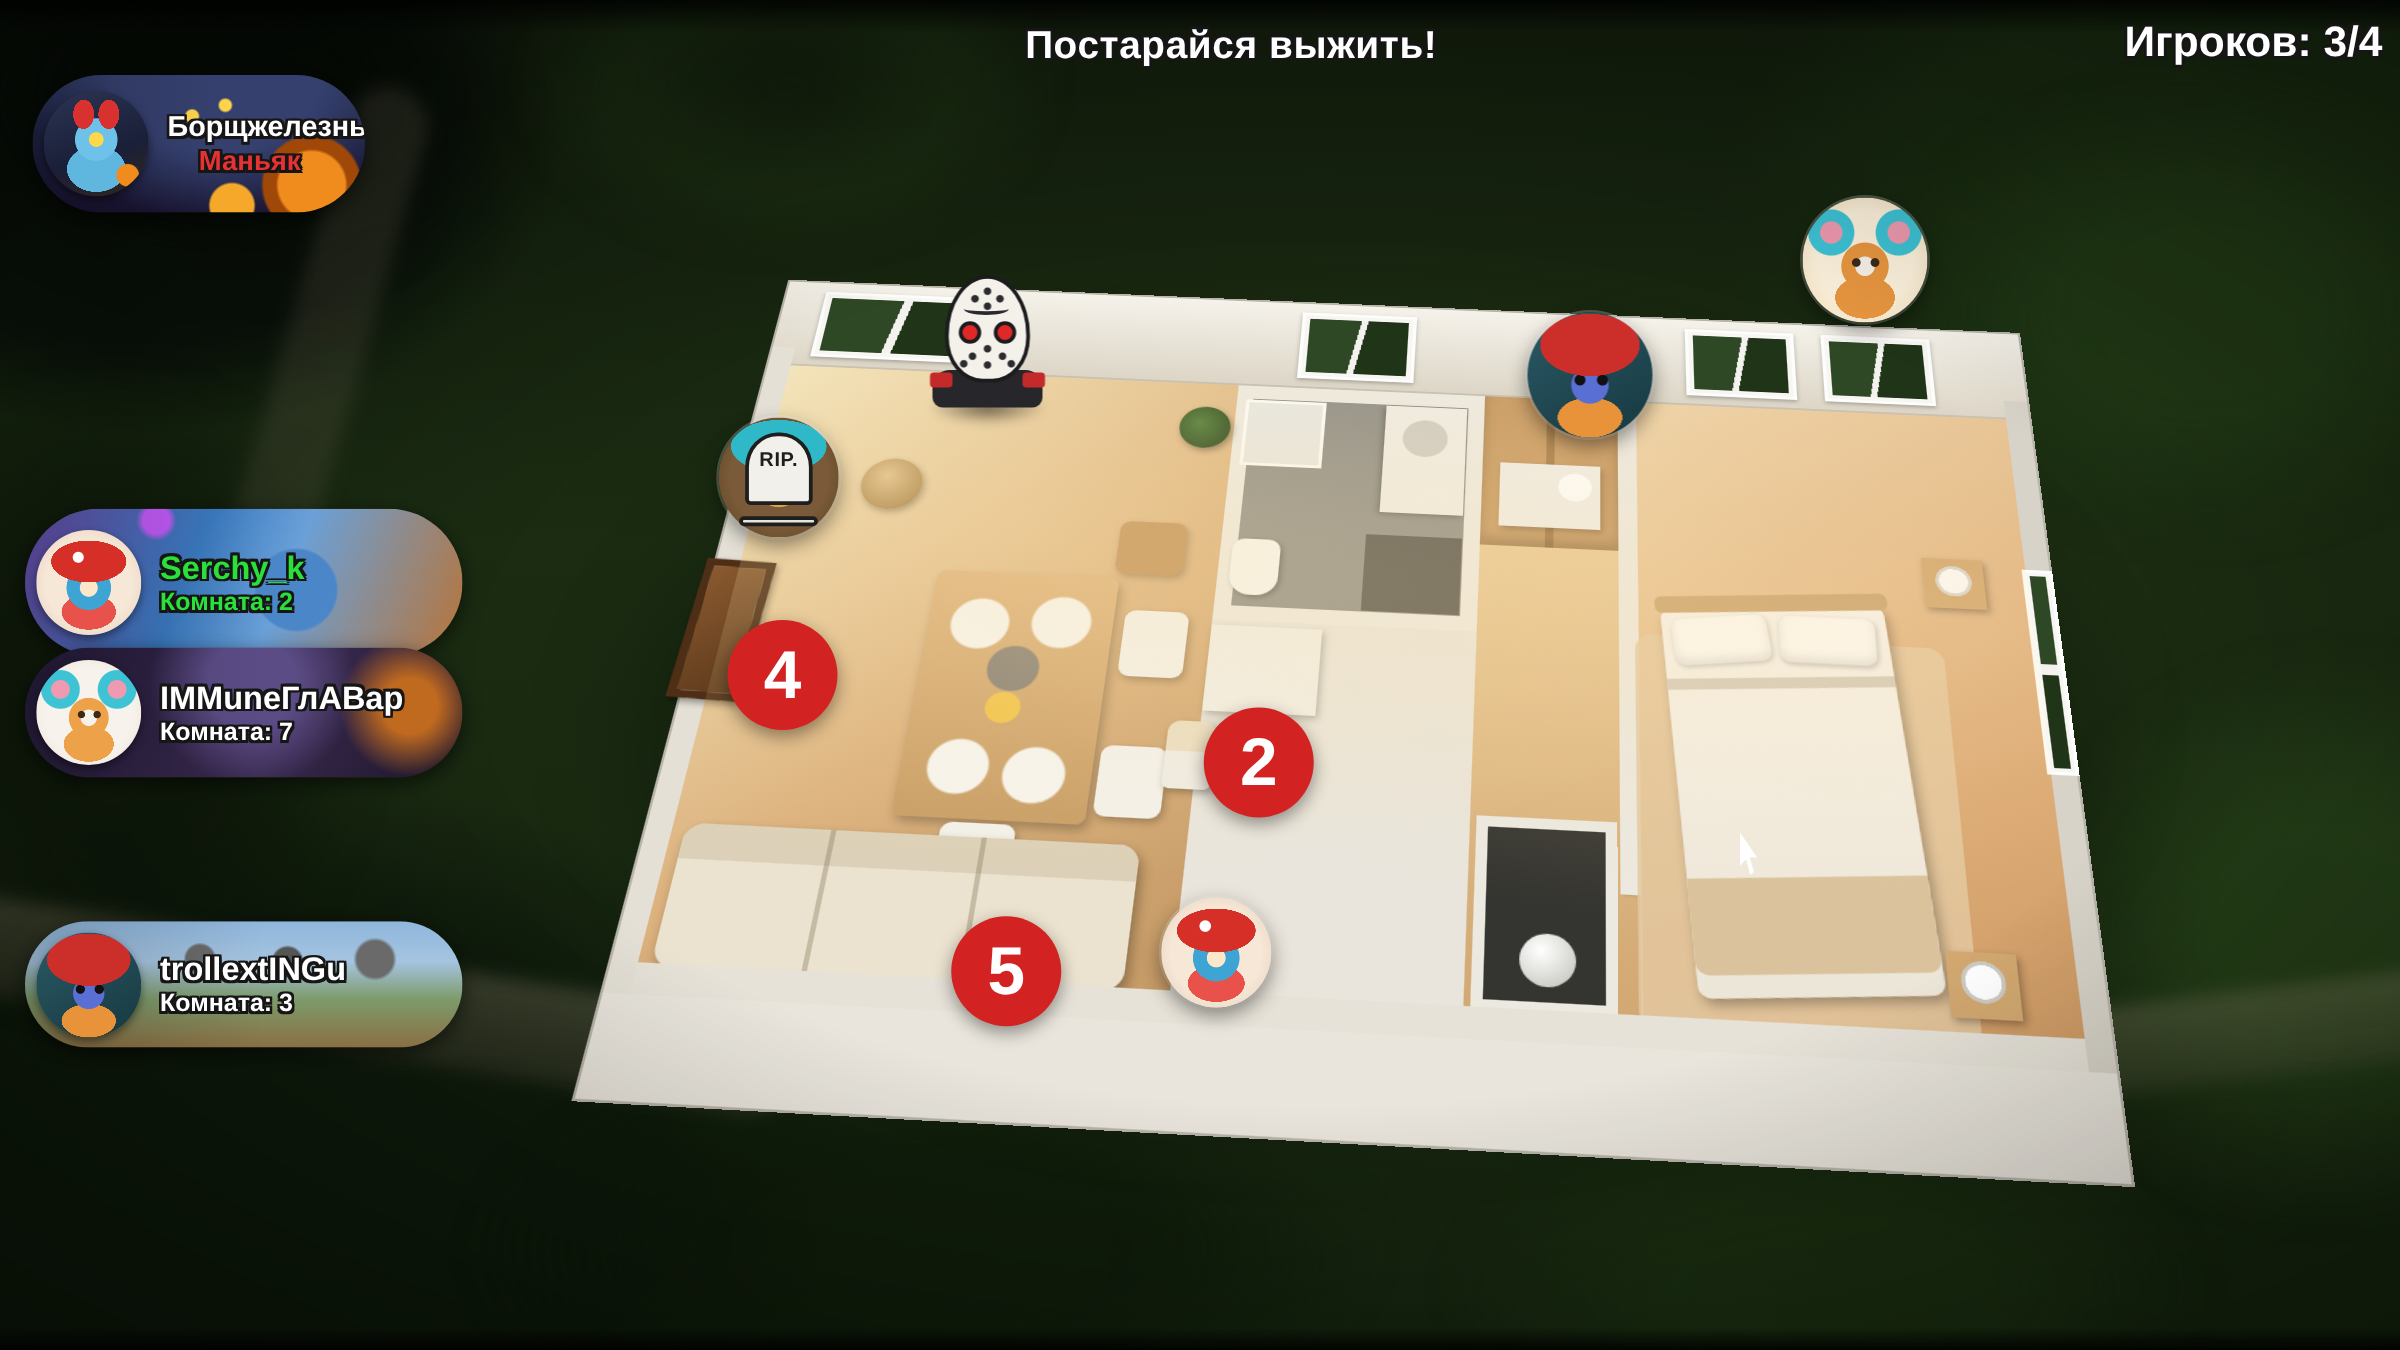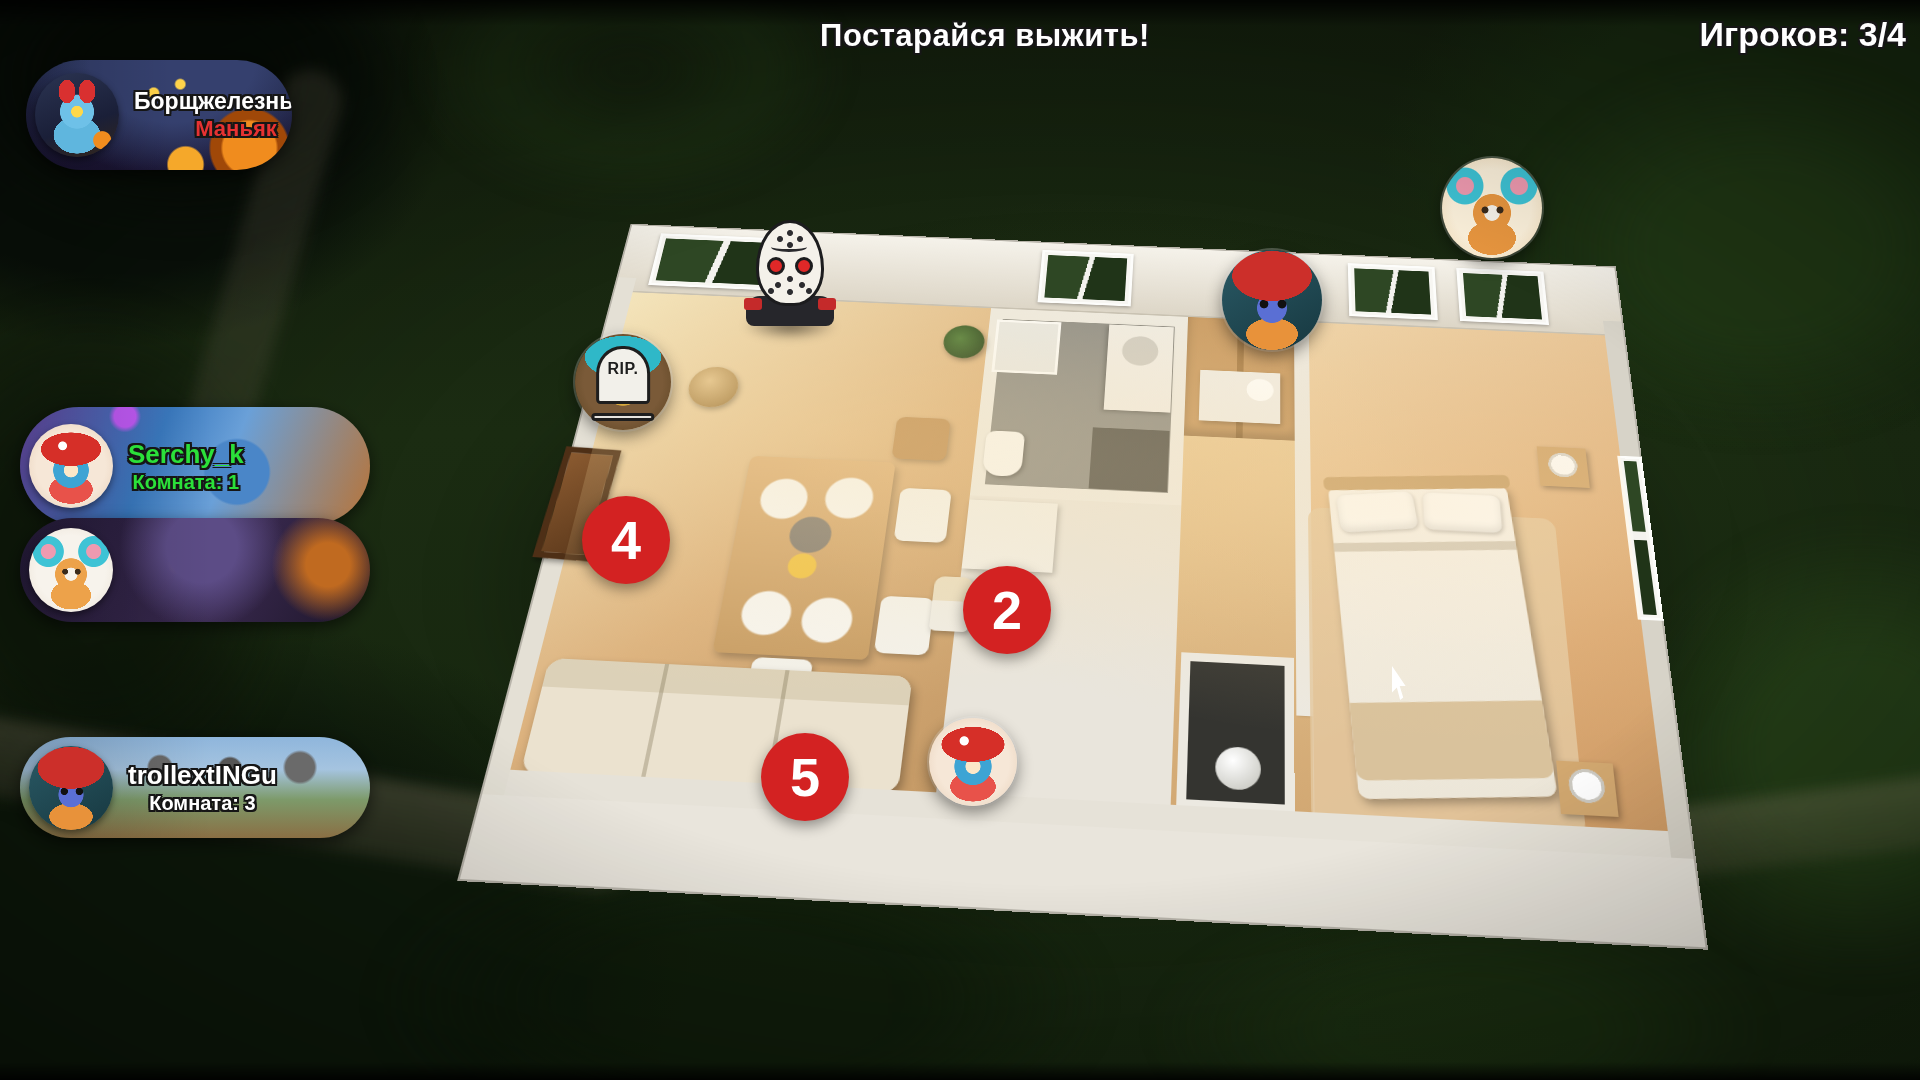--- a/index.html
+++ b/index.html
@@ -213,21 +213,21 @@
   .mask-brow { position:absolute; top:24%; left:20%; width:58%; height:10px; border-bottom:3px solid #2a2a2e; border-radius:50%; }
   .mask-eye { position:absolute; top:42%; width:18px; height:18px; border-radius:50%; background:#e02828; border:3px solid #1c1c1e; }
   .eye-l { left:13%; } .eye-r { right:13%; }
 
   .cursor { position:absolute; left:1392px; top:666px; width:22px; height:34px; background:#ffffff;
     clip-path:polygon(0 0, 0 78%, 22% 63%, 37% 100%, 51% 93%, 35% 59%, 62% 59%);
     filter:drop-shadow(1.5px 1.5px 1px rgba(0,0,0,.85)); z-index:40; }
 
   
   .outl { text-shadow:-2px -2px 0 #161616, 2px -2px 0 #161616, -2px 2px 0 #161616, 2px 2px 0 #161616,
-    -2px 0 0 #161616, 2px 0 0 #161616, 0 -2px 0 #161616, 0 2px 0 #161616;text-align:center; }
+    -2px 0 0 #161616, 2px 0 0 #161616, 0 -2px 0 #161616, 0 2px 0 #161616; }
   .hud-title { position:absolute; top:18px; left:50%; transform:translateX(-50%); margin-left:25px;
     color:#fff; font-size:31px; font-weight:bold; letter-spacing:.5px; z-index:50; }
   .hud-counter { position:absolute; top:15px; right:14px; color:#fff; font-size:34px; font-weight:bold; z-index:50; }
   .hud-roomid { position:absolute; left:20px; top:1014px; color:#fff; font-size:26px; font-weight:bold; z-index:50; }
 
   .card { position:absolute; border-radius:60px; display:flex; align-items:center; overflow:hidden;
     box-shadow:0 5px 16px rgba(0,0,0,.55); z-index:45; }
   .card .shade { position:absolute; inset:0; background:linear-gradient(90deg, rgba(0,0,0,.18), rgba(0,0,0,0) 55%); }
   .card .avatar { position:relative; flex:0 0 auto; margin-left:9px; width:84px; height:84px; border-radius:50%;
     box-shadow:0 3px 7px rgba(0,0,0,.45); }
@@ -410,27 +410,31 @@
       <div class="name outl">Борщжелезный</div>
       <div class="status outl">Маньяк</div>
     </div>
   </div>
 
   <div class="card card2 bg-robots">
     <div class="shade"></div>
     <div class="avatar av-serchy"></div>
     <div class="texts">
       <div class="name outl">Serchy_k</div>
-      <div class="status outl">Комната: 1</div>
+      <div class="status outl">Комната: 2</div>
     </div>
   </div>
 
   <div class="card card3 bg-zombie">
     <div class="shade"></div>
     <div class="avatar av-immune"></div>
+    <div class="texts">
+      <div class="name outl">IMMuneГлАВар</div>
+      <div class="status outl">Комната: 7</div>
+    </div>
   </div>
 
 
   <div class="card card5 bg-outdoor">
     <div class="shade"></div>
     <div class="avatar av-troll"></div>
     <div class="texts">
       <div class="name outl">trollextINGu</div>
       <div class="status outl">Комната: 3</div>
     </div>

